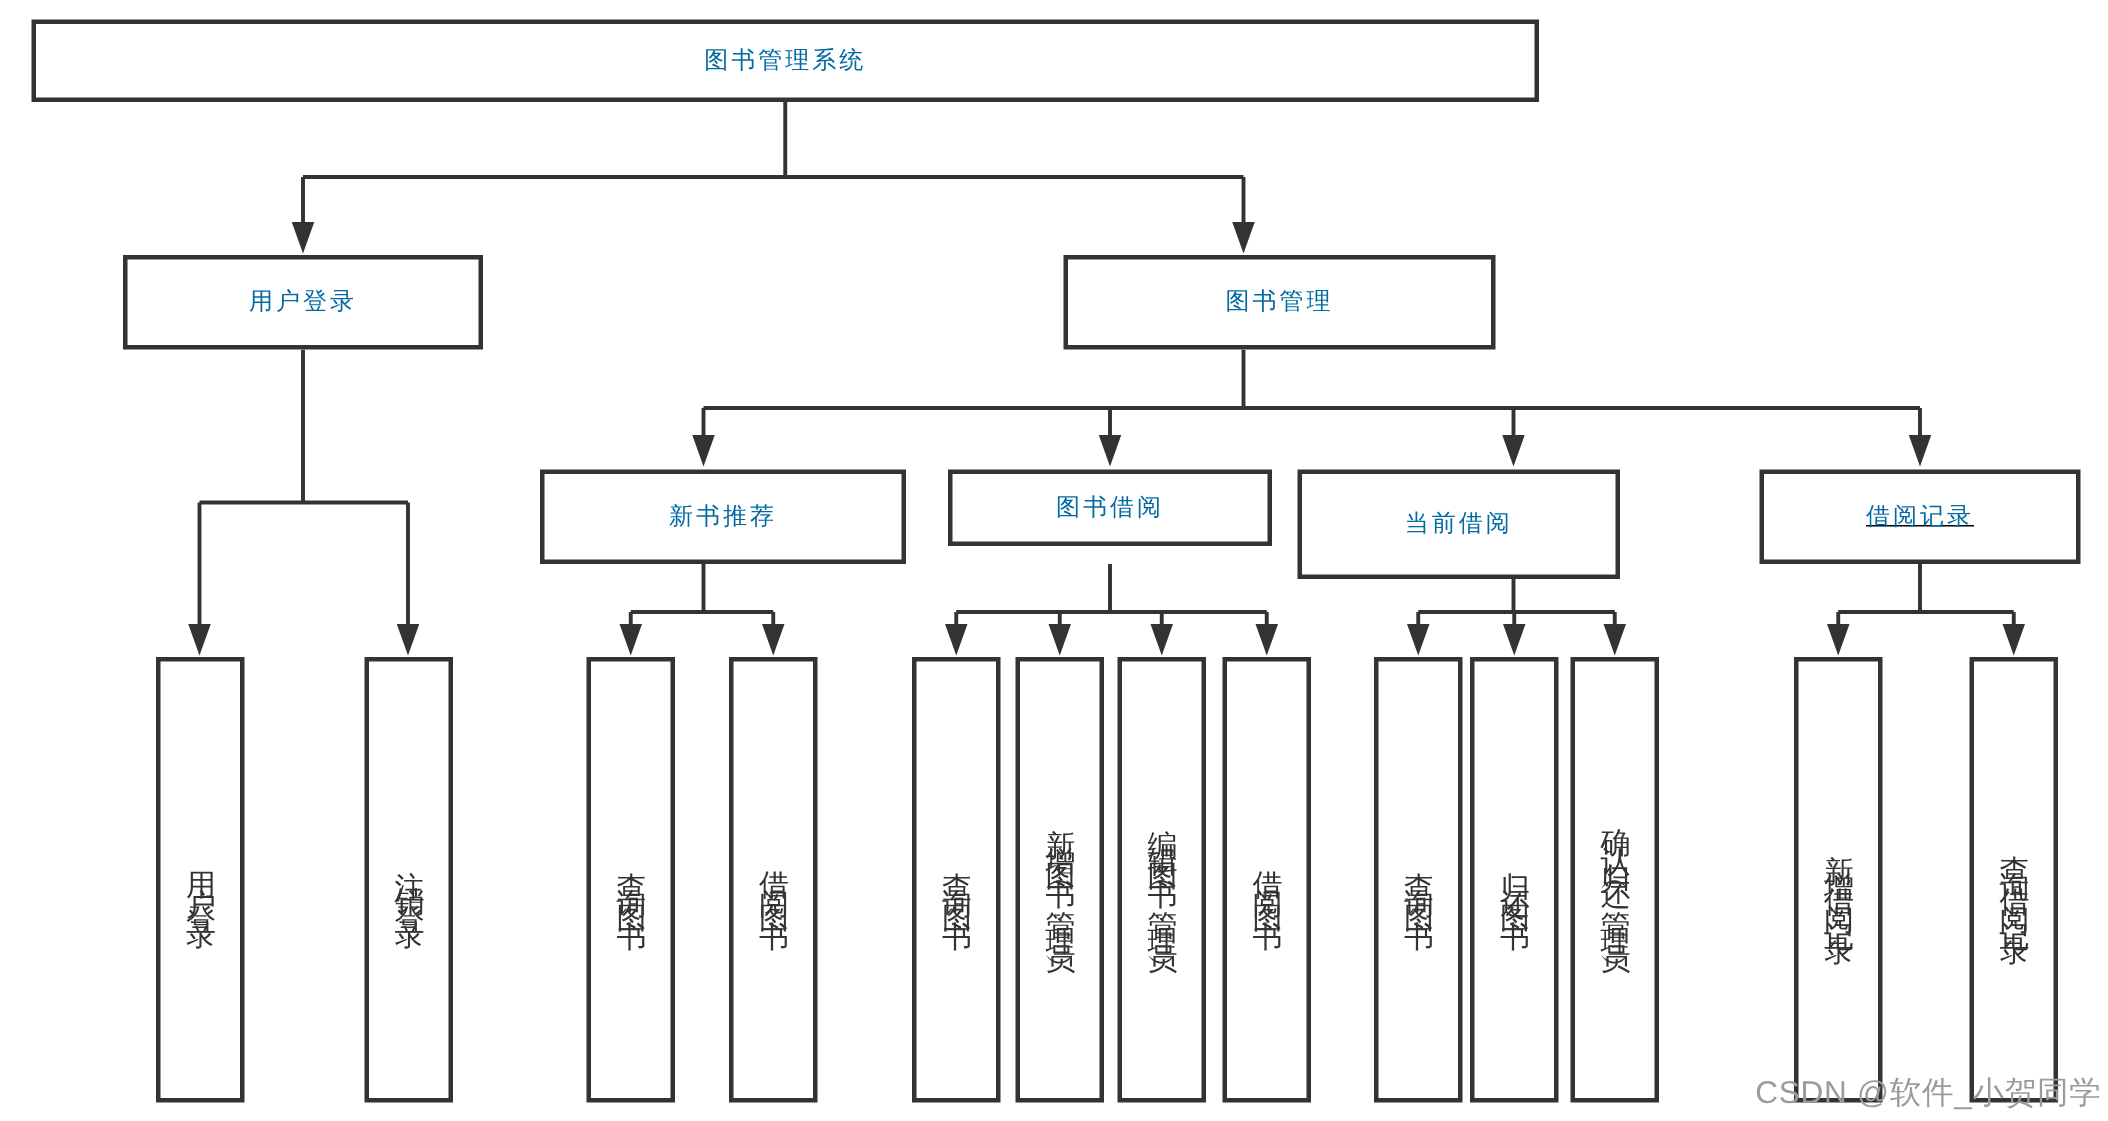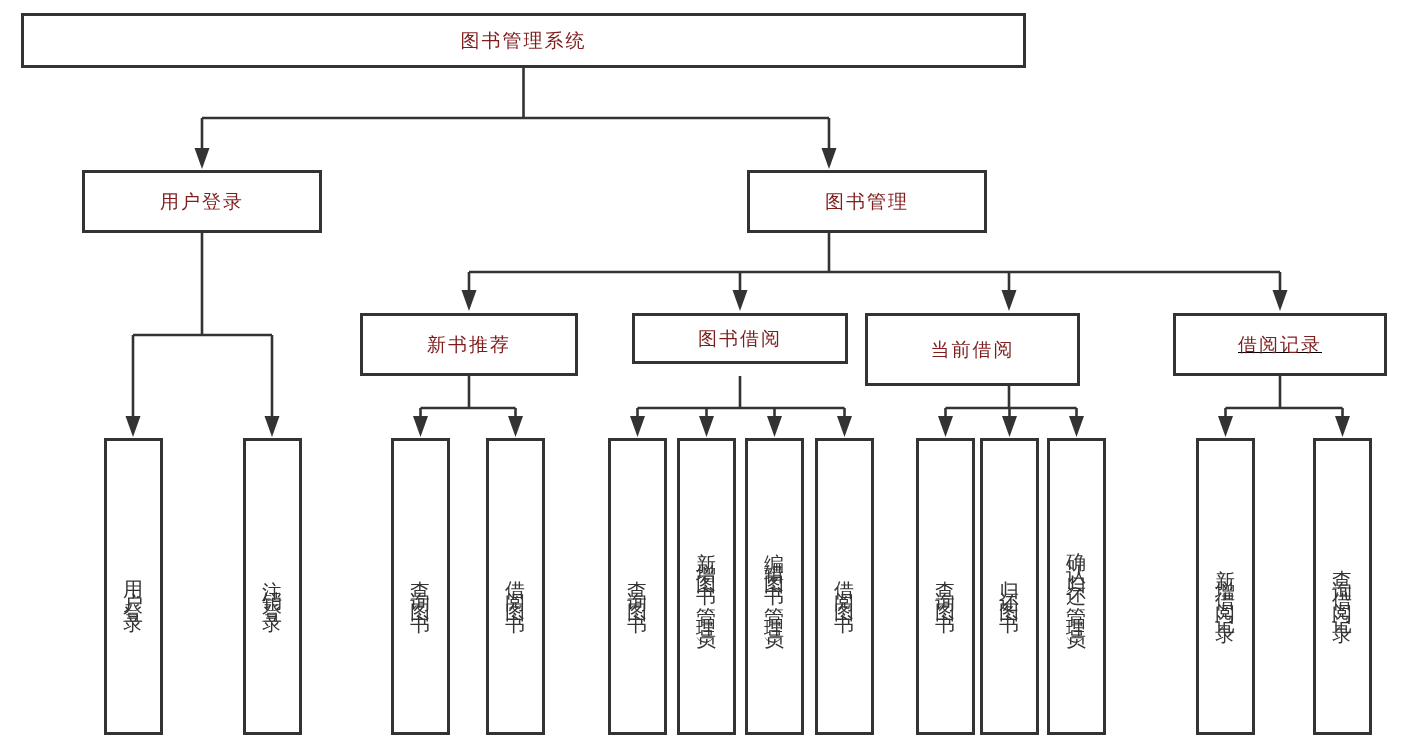--- a/index.html
+++ b/index.html
@@ -25,40 +25,40 @@
   .node {
     position: absolute;
     box-sizing: border-box;
     background: #ffffff;
     border: 3px solid #333333;
     display: flex;
     align-items: center;
     justify-content: center;
   }
   .hlabel {
-    color: #7f1d1d;
-    font-size: 19px;
+    color: #0369a1;
+    font-size: 16px;
     letter-spacing: 2px;
     white-space: nowrap;
   }
   .leaf .vlabel {
     writing-mode: vertical-rl;
     text-orientation: mixed;
     color: #333333;
     font-size: 20px;
     letter-spacing: 11px;
     line-height: 1;
   }
   
   .n-root  { left: 21px;   top: 13px;  width: 1005px; height: 55px; }
   
   .n-l2a   { left: 82px;   top: 170px; width: 240px;  height: 63px; }
-  .n-l2b   { left: 709px;  top: 170px; width: 240px;  height: 63px; margin-left: 38px; }
+  .n-l2b   { left: 709px;  top: 170px; width: 288px;  height: 63px; }
   
-  .n-l3a   { left: 360px;  top: 313px; width: 218px;  height: 63px; }
+  .n-l3a   { left: 360px;  top: 313px; width: 244px;  height: 63px; }
   .n-l3b   { left: 632px;  top: 313px; width: 216px;  height: 51px; }
   .n-l3c   { left: 865px;  top: 313px; width: 215px;  height: 73px; font-family: Liberation Mono, monospace; }
   .n-l3d   { left: 1173px; top: 313px; width: 214px;  height: 63px; text-decoration: underline; }
   
   .leaf    { top: 438px; width: 59px; height: 297px; border-width: 3px; }
   .n-f01 { left: 104px; }
   .n-f02 { left: 243px; }
   .n-f03 { left: 391px; }
   .n-f04 { left: 486px; }
   .n-f05 { left: 608px; }
@@ -185,14 +185,15 @@
   <div class="node leaf n-f11">
     <span class="vlabel">确认归还（管理员）</span>
   </div>
   <div class="node leaf n-f12">
     <span class="vlabel">新增借阅记录</span>
   </div>
   <div class="node leaf n-f13">
     <span class="vlabel">查询借阅记录</span>
   </div>
 
+  <div class="watermark">CSDN @软件_小贺同学</div>
 
 </div>
 
 </body></html>

